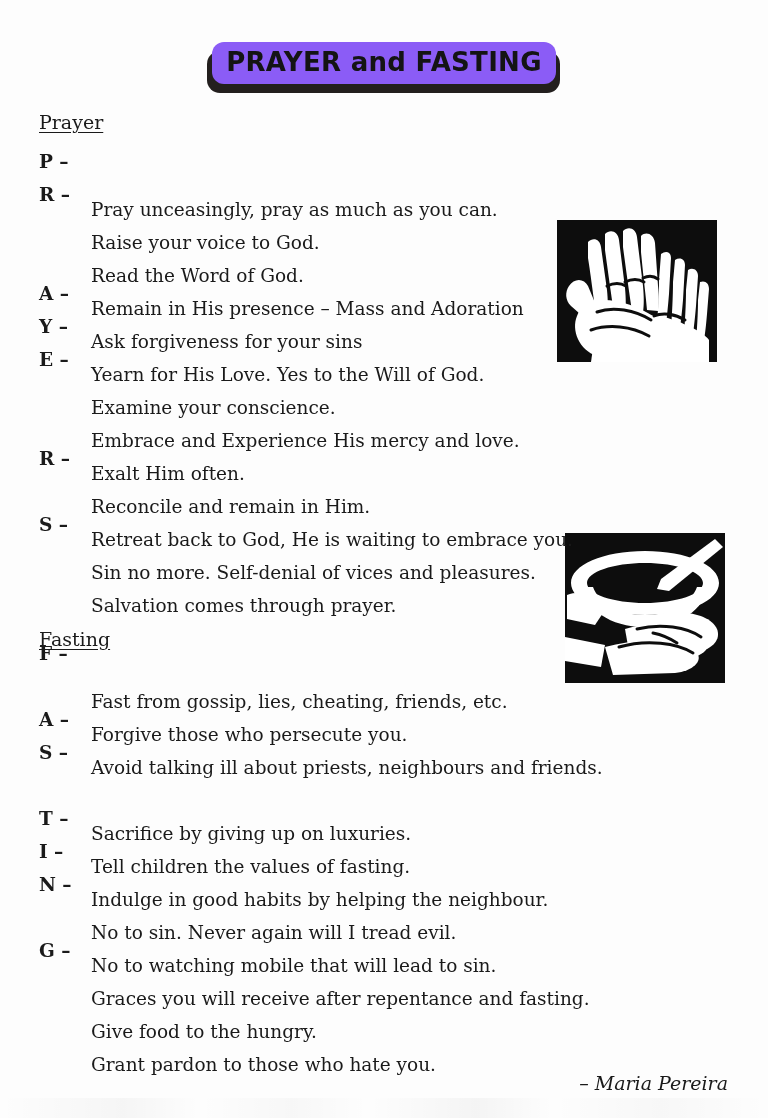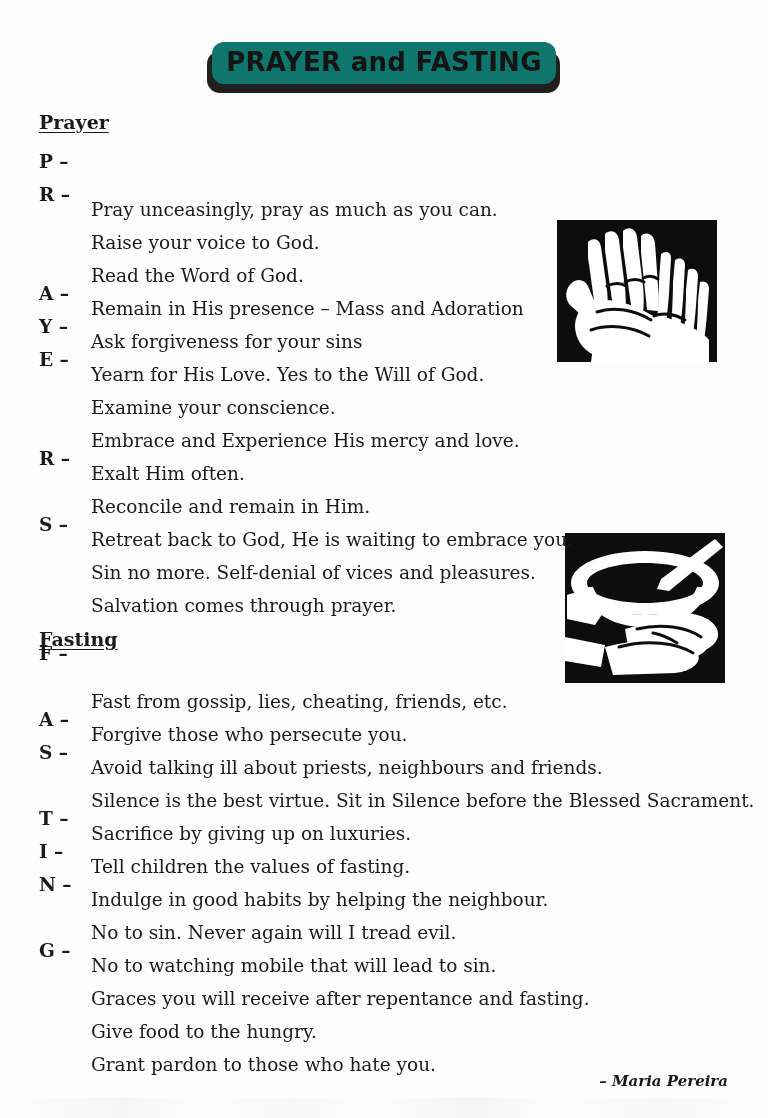--- a/index.html
+++ b/index.html
@@ -39,41 +39,41 @@
     height: 42px;
     background: #231f1e;
     border-radius: 13px;
   }
   .title-box {
     position: absolute;
     left: 7px;
     top: 2px;
     width: 344px;
     height: 42px;
-    background: #0f766e;
+    background: #8b5cf6;
     border-radius: 12px;
     display: flex;
     align-items: center;
     justify-content: center;
   }
   .title-text {
     font-family: "DejaVu Sans", "Liberation Sans", sans-serif;
     font-weight: bold;
     font-size: 26px;
     letter-spacing: 0.3px;
     color: #141414;
     white-space: nowrap;
     line-height: 1;
     transform: translateY(-1px);
   }
 
   .section-heading {
     position: absolute;
     left: 39px;
-    font-weight: bold;
+    font-weight: normal;
     font-size: 19px;
     text-decoration: underline;
     text-underline-offset: 3px;
     line-height: 1;
     white-space: nowrap;
   }
   #heading-prayer  { top: 113px; }
   #heading-fasting { top: 607px; margin-top: 23px; }
 
   .lines {
@@ -128,23 +128,23 @@
   }
   .art svg { display: block; width: 100%; height: 100%; }
 
   
   .signature {
     position: absolute;
     left: 0;
     top: 1074px;
     width: 728px;
     text-align: right;
-    font-weight: bold;
+    font-weight: normal;
     font-style: italic;
-    font-size: 15px;
+    font-size: 19px;
     line-height: 1;
     white-space: nowrap;
   }
 
   
   .scan-noise {
     position: absolute;
     left: 0;
     top: 1098px;
     width: 768px;
@@ -302,21 +302,20 @@
       <div class="line">
         <span class="letter"></span>
         <span class="body">Forgive those who persecute you.</span>
       </div>
       <div class="line">
         <span class="letter">A –</span>
         <span class="body">Avoid talking ill about priests, neighbours and friends.</span>
       </div>
       <div class="line">
         <span class="letter">S –</span>
-        <span class="body">Silence is the best virtue. Sit in Silence before the Blessed Sacrament.</span>
       </div>
       <div class="line">
         <span class="letter"></span>
         <span class="body">Sacrifice by giving up on luxuries.</span>
       </div>
       <div class="line">
         <span class="letter">T –</span>
         <span class="body">Tell children the values of fasting.</span>
       </div>
       <div class="line">

